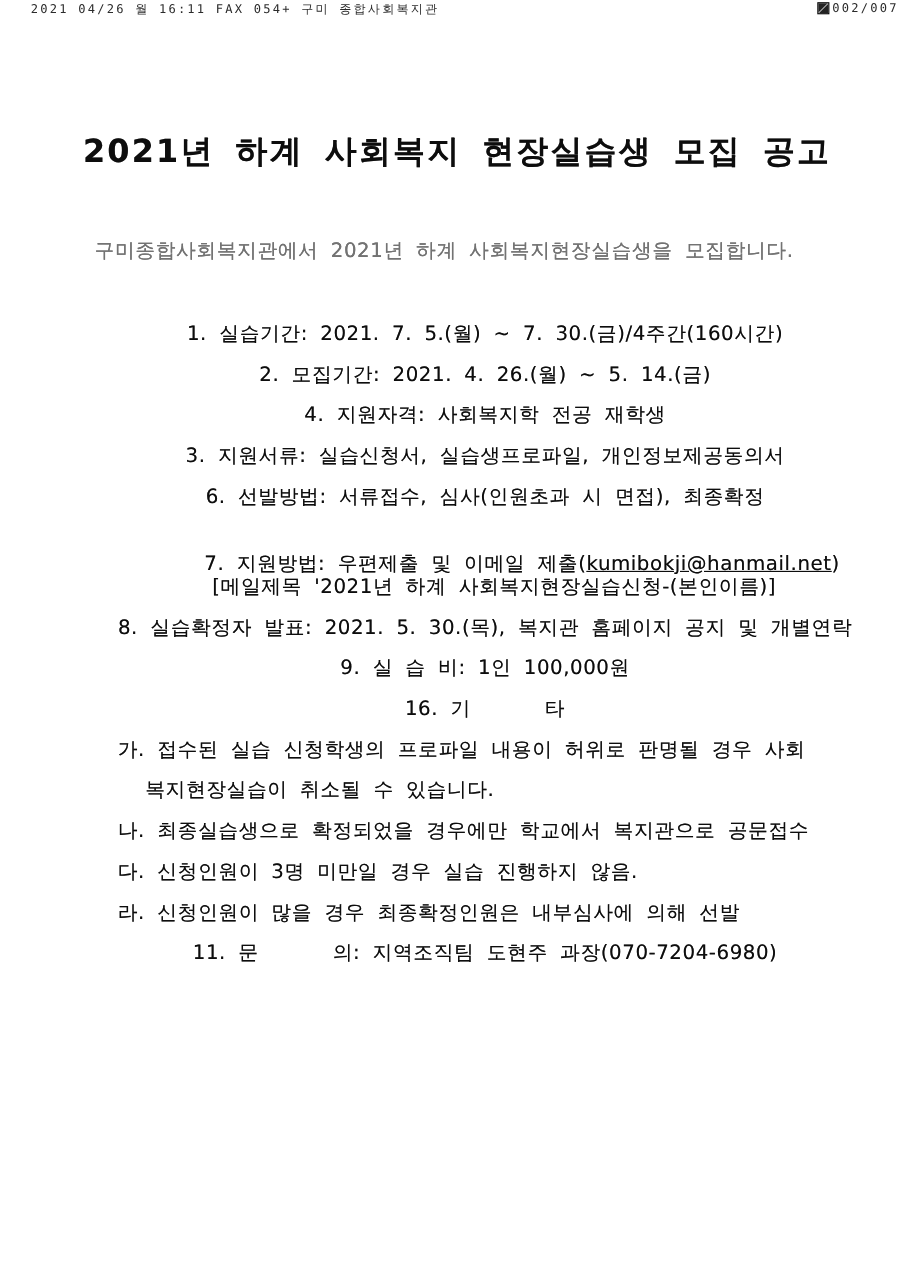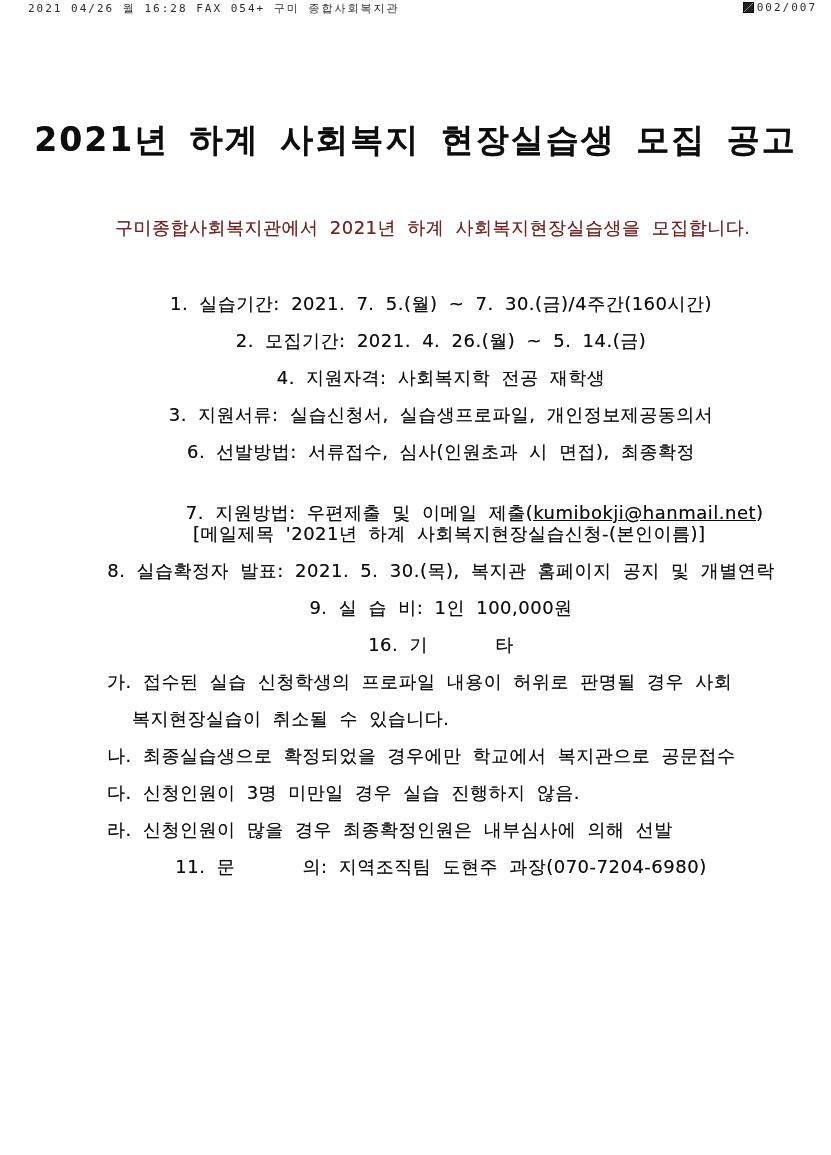--- a/index.html
+++ b/index.html
@@ -47,35 +47,34 @@
     border: 1px solid #000;
     box-sizing: border-box;
   }
   
   .doc-title {
     position: absolute;
     top: 118px;
     left: 0;
     width: 100%;
     text-align: center;
-    font-size: 33px;
+    font-size: 29px;
     font-weight: bold;
     letter-spacing: 2px;
     word-spacing: 7px;
     color: #0d0d0d;
   }
   .doc-intro {
     position: absolute;
     top: 216px;
     left: 86px;
     font-size: 18px;
     letter-spacing: 0.5px;
     word-spacing: 5px;
-    color: #7f1d1d;
-    margin-left: 29px;
+    color: #737373;
   }
   .doc-lines {
     position: absolute;
     top: 292px;
     left: 86px;
     width: 710px;
     font-size: 18px;
     letter-spacing: 0.5px;
     word-spacing: 5px;
     color: #0d0d0d;
@@ -97,21 +96,21 @@
   .doc-title, .doc-intro, .doc-lines {
     text-shadow: 0 0 0.5px rgba(0,0,0,0.55);
   }
 </style>
 </head>
 <body>
 
 <div class="page">
 
   <div class="fax-header">
-    <span>2021 04/26 월 16:28  FAX 054+ 구미 종합사회복지관</span>
+    <span>2021 04/26 월 16:11  FAX 054+ 구미 종합사회복지관</span>
     <span class="right-group">
       <span class="page-count-icon"></span>
       <span>002/007</span>
     </span>
   </div>
 
   <div class="doc-title">2021년 하계 사회복지 현장실습생 모집 공고</div>
 
   <div class="doc-intro">구미종합사회복지관에서 2021년 하계 사회복지현장실습생을 모집합니다.</div>
 

